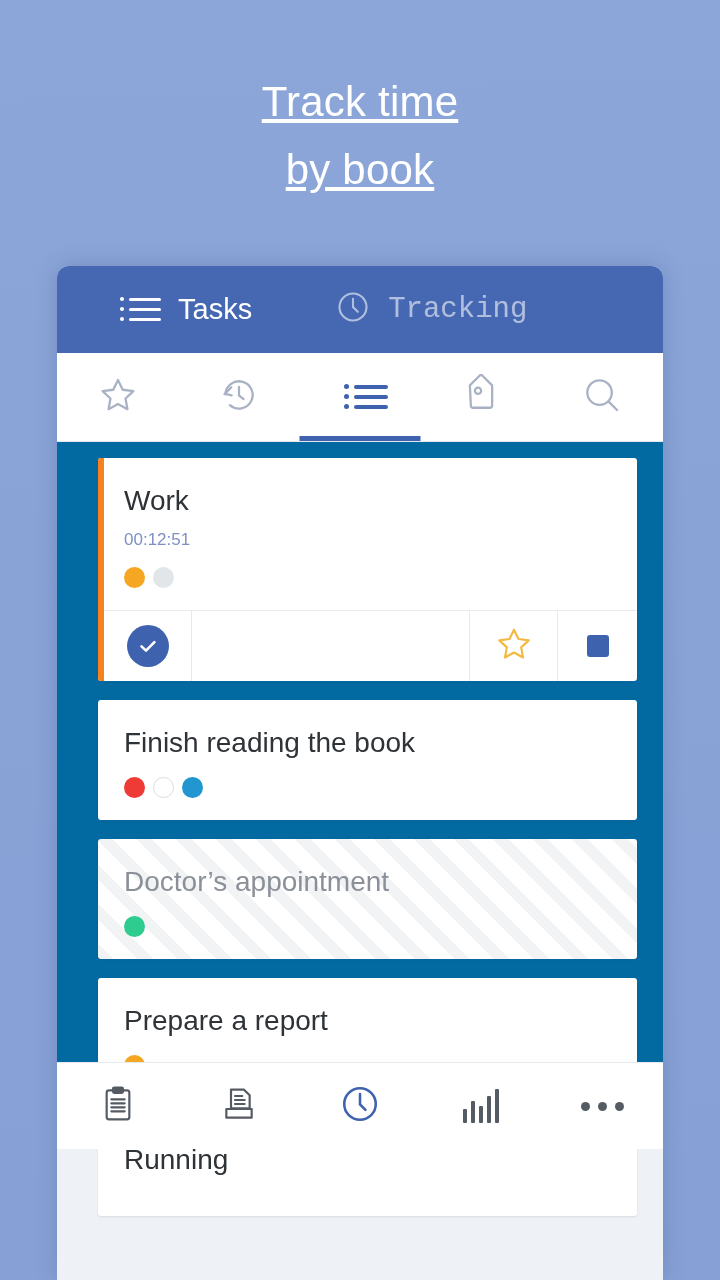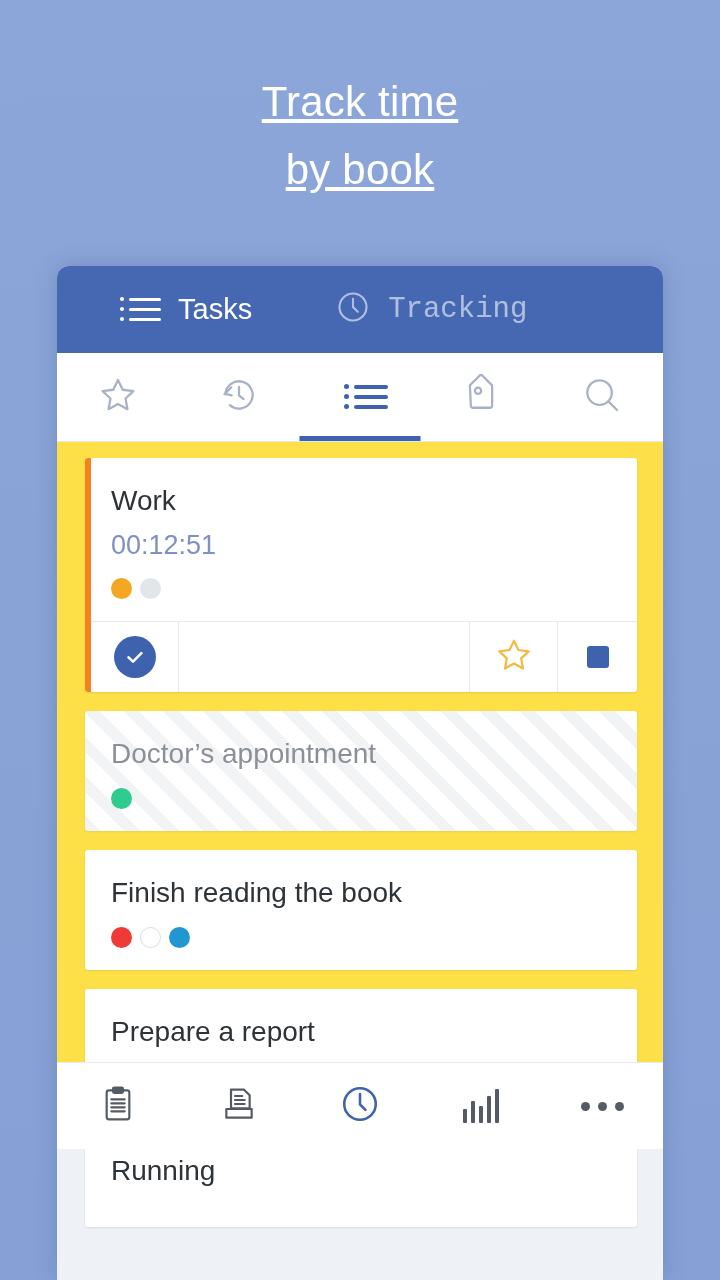--- a/index.html
+++ b/index.html
@@ -176,22 +176,22 @@
   .ic-list-blue u {
     position: absolute; left: 0; width: 5px; height: 5px;
     background: #3f62ae; border-radius: 50%;
   }
   .ic-list-blue u:nth-child(4) { top: -1px; }
   .ic-list-blue u:nth-child(5) { top: 9px; }
   .ic-list-blue u:nth-child(6) { top: 19px; }
 
   
   .content {
-    background: #fde047;
-    padding: 16px 0 0 2px;
+    background: #0369a1;
+    padding: 16px 0 0 15px;
     height: 707px;
     box-sizing: border-box;
     position: relative;
   }
 
   .card {
     margin: 0 26px 19px 26px;
     background: #ffffff;
     border-radius: 3px;
     box-shadow: 0 1px 2px rgba(60,80,120,0.12);
@@ -205,21 +205,21 @@
     width: 6px;
     background: #f5821f;
   }
   .card-body { padding: 26px 0 22px 26px; }
   .card-title {
     font-size: 28px;
     color: #2e3338;
     line-height: 34px;
   }
   .card-timer {
-    font-size: 27px;
+    font-size: 17px;
     color: #7e90c4;
     margin-top: 12px;
   }
   .dots {
     display: flex;
     align-items: center;
     gap: 8px;
     margin-top: 17px;
   }
   .dot {
@@ -410,36 +410,36 @@
                 <path d="M12 3.4l2.7 5.6 6.1.8-4.5 4.2 1.1 6.1-5.4-3-5.4 3 1.1-6.1-4.5-4.2 6.1-.8z"></path>
               </svg>
             </span>
           </div>
           <div class="act-cell act-stop">
             <span class="stop-square"></span>
           </div>
         </div>
       </div>
 
-      <div class="card striped">
-        <div class="card-body">
-          <div class="card-title">Doctor’s appointment</div>
-          <div class="dots">
-            <span class="dot" style="background:#2ecc8f"></span>
-          </div>
-        </div>
-      </div>
-
       <div class="card">
         <div class="card-body">
           <div class="card-title">Finish reading the book</div>
           <div class="dots">
             <span class="dot" style="background:#ef3b35"></span>
             <span class="dot empty"></span>
             <span class="dot" style="background:#2196d0"></span>
+          </div>
+        </div>
+      </div>
+
+      <div class="card striped">
+        <div class="card-body">
+          <div class="card-title">Doctor’s appointment</div>
+          <div class="dots">
+            <span class="dot" style="background:#2ecc8f"></span>
           </div>
         </div>
       </div>
 
       <div class="card">
         <div class="card-body">
           <div class="card-title">Prepare a report</div>
           <div class="dots">
             <span class="dot" style="background:#f5a623"></span>
           </div>

